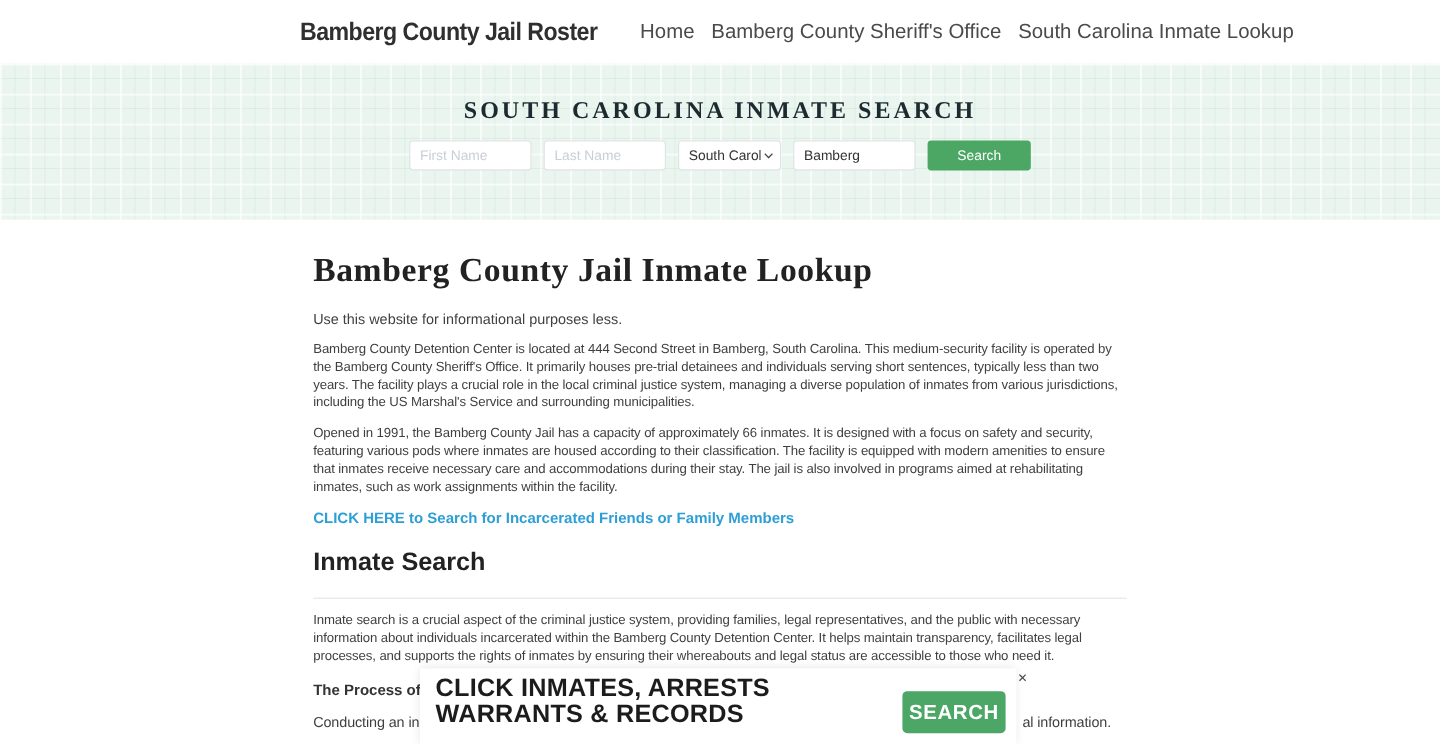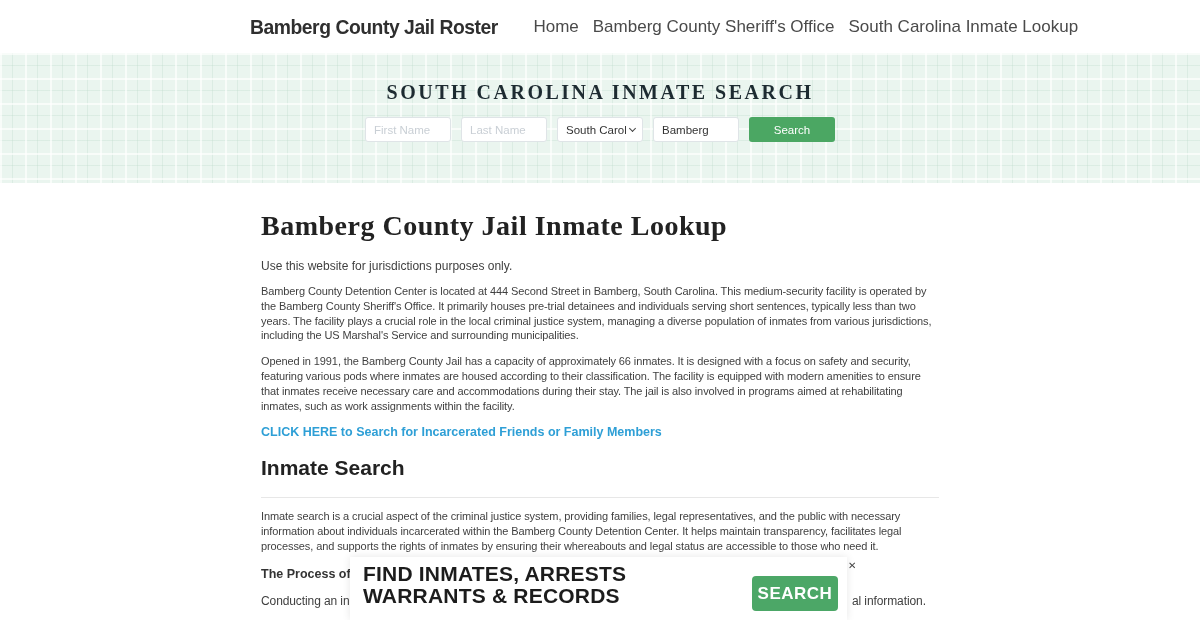--- a/index.html
+++ b/index.html
@@ -22,21 +22,21 @@
       linear-gradient(rgba(255,255,255,0.65) 2px, transparent 2px),
       linear-gradient(90deg, rgba(255,255,255,0.65) 2px, transparent 2px),
       linear-gradient(rgba(186,216,199,0.30) 1px, transparent 1px),
       linear-gradient(90deg, rgba(186,216,199,0.30) 1px, transparent 1px);
     background-size:25px 25px, 25px 25px, 25px 25px, 25px 25px;
     background-position:0 0, 0 0, 12px 12px, 12px 12px;
   }
   .hero-title { padding-top:28px; font-family:"Liberation Serif", serif; font-size:20px; font-weight:700; letter-spacing:2.5px; color:#1d2b31; }
   .search-form { margin-top:13px; display:flex; justify-content:center; align-items:center; gap:10px; }
   .search-form .field {
-    width:86px; height:25px; border:1px solid #dfe4e7; border-radius:3px;
+    width:102px; height:25px; border:1px solid #dfe4e7; border-radius:3px;
     padding:0 8px; font-size:11.5px; color:#333; background:#fff; outline:none;
     font-family:"Liberation Sans", sans-serif;
   }
   .search-form .field::placeholder { color:#c9cfd5; }
   .select-box { position:relative; width:86px; height:25px; border:1px solid #dfe4e7; border-radius:3px; background:#fff; display:flex; align-items:center; padding:0 16px 0 8px; cursor:pointer; }
   .select-box .select-value { font-size:11.5px; color:#333; white-space:nowrap; overflow:hidden; }
   .chevron { position:absolute; right:7px; top:8px; width:5px; height:5px; border-right:1.5px solid #444; border-bottom:1.5px solid #444; transform:rotate(45deg); }
   .hero-btn { width:86px; height:25px; background:#4ba763; border:none; border-radius:3px; color:#fff; font-size:11.5px; cursor:pointer; font-family:"Liberation Sans", sans-serif; }
 
   
@@ -82,41 +82,41 @@
         <span class="select-value">South Carolina</span>
         <span class="chevron"></span>
       </div>
       <input class="field" type="text" value="Bamberg" style="">
       <button class="hero-btn">Search</button>
     </div>
   </section>
 
   <main class="main">
     <h1 class="page-title">Bamberg County Jail Inmate Lookup</h1>
-    <p class="disclaimer">Use this website for jurisdictions purposes only.</p>
+    <p class="disclaimer">Use this website for informational purposes less.</p>
     <p class="body-para">Bamberg County Detention Center is located at 444 Second Street in Bamberg, South Carolina. This medium-security facility is operated by the Bamberg County Sheriff's Office. It primarily houses pre-trial detainees and individuals serving short sentences, typically less than two years. The facility plays a crucial role in the local criminal justice system, managing a diverse population of inmates from various jurisdictions, including the US Marshal's Service and surrounding municipalities.</p>
     <p class="body-para">Opened in 1991, the Bamberg County Jail has a capacity of approximately 66 inmates. It is designed with a focus on safety and security, featuring various pods where inmates are housed according to their classification. The facility is equipped with modern amenities to ensure that inmates receive necessary care and accommodations during their stay. The jail is also involved in programs aimed at rehabilitating inmates, such as work assignments within the facility.</p>
     <a class="cta-link">CLICK HERE to Search for Incarcerated Friends or Family Members</a>
     <h2 class="section-title">Inmate Search</h2>
     <hr class="divider">
     <p class="body-para">Inmate search is a crucial aspect of the criminal justice system, providing families, legal representatives, and the public with necessary information about individuals incarcerated within the Bamberg County Detention Center. It helps maintain transparency, facilitates legal processes, and supports the rights of inmates by ensuring their whereabouts and legal status are accessible to those who need it.</p>
     <p class="subhead">The Process of Inmate Search</p>
 
     <div class="cut-para">
       <div>Conducting an inma</div>
 
       <div class="cut-right">
         <div>al information.</div>
 
       </div>
     </div>
   </main>
 
   <div class="ad-overlay">
     <div class="ad-headline">
-      <div>FIND INMATES, ARRESTS</div>
+      <div>CLICK INMATES, ARRESTS</div>
       <div>WARRANTS &amp; RECORDS</div>
     </div>
     <button class="ad-btn">SEARCH</button>
     <span class="ad-close">✕</span>
   </div>
 
 </div>
 
 </body></html>

